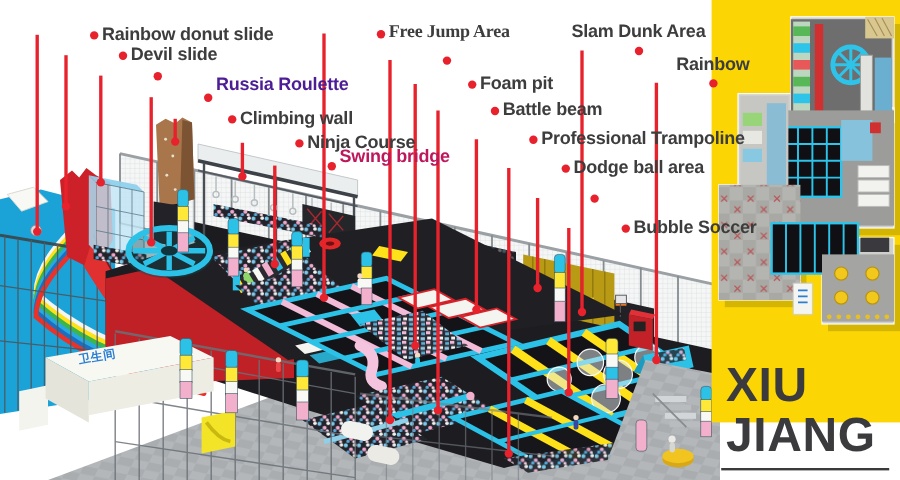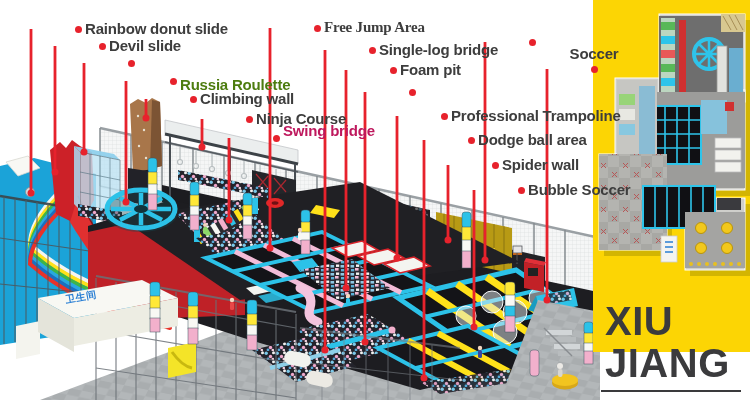--- a/index.html
+++ b/index.html
@@ -611,39 +611,39 @@
       <line x1="474" y1="190" x2="474" y2="327" stroke="#e7222c" stroke-width="2.8"></line>
       <circle cx="474" cy="327" r="3.5" fill="#e7222c"></circle>
     </svg>
   <div id="callout-layer">
       <span class="bullet" style="left: 27.5px; top: 25.5px; background: rgb(231, 34, 44);"></span>
       <span class="callout-label" style="color: rgb(61, 61, 61); left: 38px; top: 18px;">Rainbow donut slide</span>
       <span class="bullet" style="left: 51.5px; top: 42.5px; background: rgb(231, 34, 44);"></span>
       <span class="callout-label" style="color: rgb(61, 61, 61); left: 62px; top: 35px;">Devil slide</span>
       <span class="bullet" style="left: 80.5px; top: 59.5px; background: rgb(231, 34, 44);"></span>
       <span class="bullet" style="left: 122.5px; top: 77.5px; background: rgb(231, 34, 44);"></span>
-      <span class="callout-label" style="color: #4d7c0f; left: 133px; top: 74px; text-align: center;">Russia Roulette</span>
+      <span class="callout-label" style="color: #4c1d95; left: 133px; top: 60px; text-align: center;">Russia Roulette</span>
       <span class="bullet" style="left: 142.5px; top: 95.5px; background: rgb(231, 34, 44);"></span>
       <span class="callout-label" style="color: rgb(61, 61, 61); left: 153px; top: 88px;">Climbing wall</span>
       <span class="bullet" style="left: 198.5px; top: 115.5px; background: rgb(231, 34, 44);"></span>
       <span class="callout-label" style="color: rgb(61, 61, 61); left: 209px; top: 108px;">Ninja Course</span>
       <span class="bullet" style="left: 225.5px; top: 134.5px; background: rgb(231, 34, 44);"></span>
       <span class="callout-label" style="color: #be185d; left: 236px; top: 120px;">Swing bridge</span>
       <span class="bullet" style="left: 266.5px; top: 24.5px; background: rgb(231, 34, 44);"></span>
       <span class="callout-label" style="color: rgb(61, 61, 61); left: 277px; top: 17px; font-family: Liberation Serif, serif;">Free Jump Area</span>
       <span class="bullet" style="left: 321.5px; top: 46.5px; background: rgb(231, 34, 44);"></span>
-      <span class="callout-label" style="color: rgb(61, 61, 61); left: 332px; top: 39px;">Single-log bridge</span>
       <span class="bullet" style="left: 342.5px; top: 66.5px; background: rgb(231, 34, 44);"></span>
       <span class="callout-label" style="color: rgb(61, 61, 61); left: 353px; top: 59px;">Foam pit</span>
       <span class="bullet" style="left: 361.5px; top: 88.5px; background: rgb(231, 34, 44);"></span>
+      <span class="callout-label" style="color: rgb(61, 61, 61); left: 372px; top: 81px;">Battle beam</span>
       <span class="bullet" style="left: 393.5px; top: 112.5px; background: rgb(231, 34, 44);"></span>
       <span class="callout-label" style="color: rgb(61, 61, 61); left: 404px; top: 105px;">Professional Trampoline</span>
       <span class="bullet" style="left: 481.5px; top: 38.5px; background: rgb(231, 34, 44);"></span>
+      <span class="callout-label below" style="color: rgb(61, 61, 61); left: 485px; top: 16px;">Slam Dunk Area</span>
       <span class="bullet" style="left: 543.5px; top: 65.5px; background: rgb(231, 34, 44);"></span>
-      <span class="callout-label below" style="color: rgb(61, 61, 61); left: 547px; top: 43px;">Soccer</span>
+      <span class="callout-label below" style="color: rgb(61, 61, 61); left: 547px; top: 43px;">Rainbow</span>
       <span class="bullet" style="left: 420.5px; top: 136.5px; background: rgb(231, 34, 44);"></span>
       <span class="callout-label" style="color: rgb(61, 61, 61); left: 431px; top: 129px;">Dodge ball area</span>
       <span class="bullet" style="left: 444.5px; top: 161.5px; background: rgb(231, 34, 44);"></span>
-      <span class="callout-label" style="color: rgb(61, 61, 61); left: 455px; top: 154px;">Spider wall</span>
       <span class="bullet" style="left: 470.5px; top: 186.5px; background: rgb(231, 34, 44);"></span>
       <span class="callout-label" style="color: rgb(61, 61, 61); left: 481px; top: 179px;">Bubble Soccer</span>
     </div>
 </div>
 
 </body></html>

